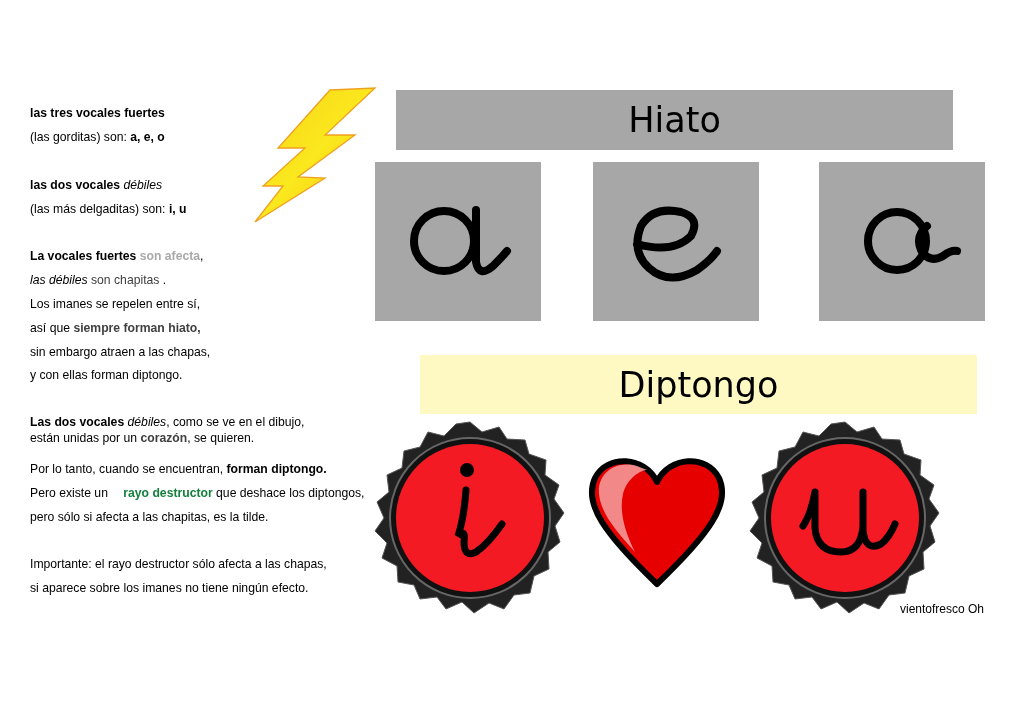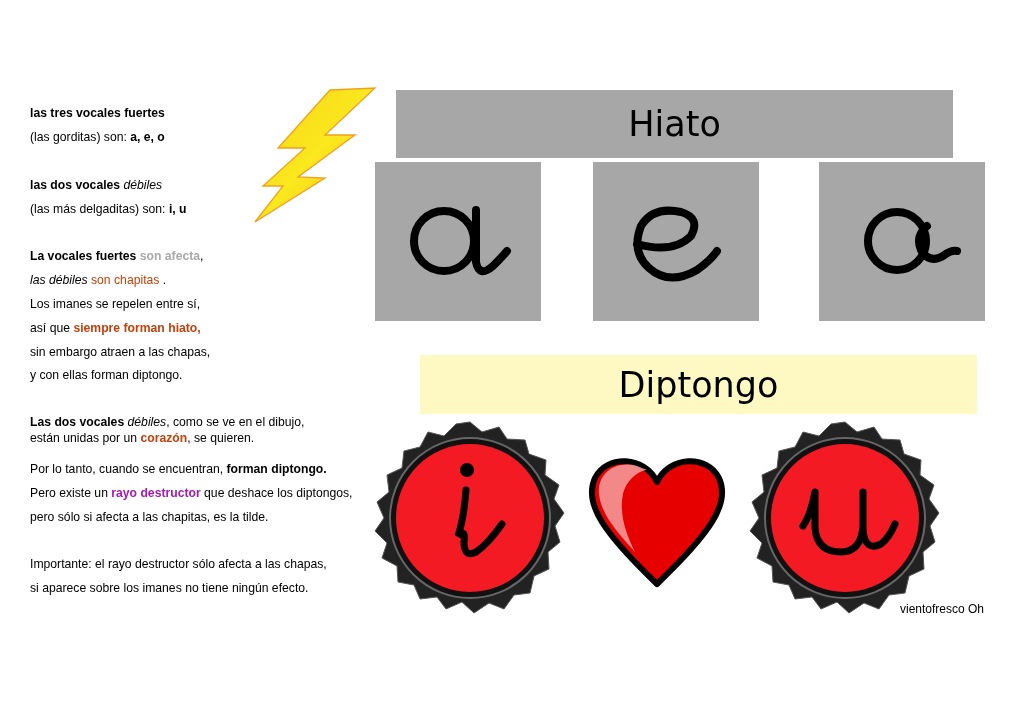--- a/index.html
+++ b/index.html
@@ -3,25 +3,25 @@
 <meta charset="utf-8">
 <style>
   html, body { margin:0; padding:0; }
   body { width:1024px; height:724px; background:#ffffff; position:relative; overflow:hidden;
          font-family:"Liberation Sans", sans-serif; color:#000; }
   .abs { position:absolute; }
   .line { position:absolute; left:30px; font-size:12.2px; line-height:16px; white-space:nowrap;text-align:right; }
   .b { font-weight:bold; }
   .i { font-style:italic;margin-top:30px; }
   .gray { color:#a9a9a9; }
-  .red { color:#c2410c; }
-  .yellow { color:#a21caf; }
+  .red { color:#404040; }
+  .yellow { color:#15803d;margin-left:12px; }
   .banner { position:absolute; display:flex; align-items:center; justify-content:center;
             font-family:"DejaVu Sans", sans-serif; font-size:35px; color:#000; }
-  .hiato { left:396px; top:90px; width:557px; height:68px; background:#a6a7a6; }
+  .hiato { left:396px; top:90px; width:557px; height:60px; background:#a6a7a6; }
   .dipt { left:420px; top:355px; width:557px; height:59px; background:#fef9c3; }
   .vbox { position:absolute; top:162px; width:166px; height:159px; background:#a6a7a6; }
   .vbox svg { position:absolute; left:0; top:0; }
   .credit { position:absolute; left:900px; top:602px; font-size:12px; }
 </style>
 </head>
 <body>
 
 <div>
   <div class="line b" style="top:105px"><span>las tres vocales fuertes</span></div>

